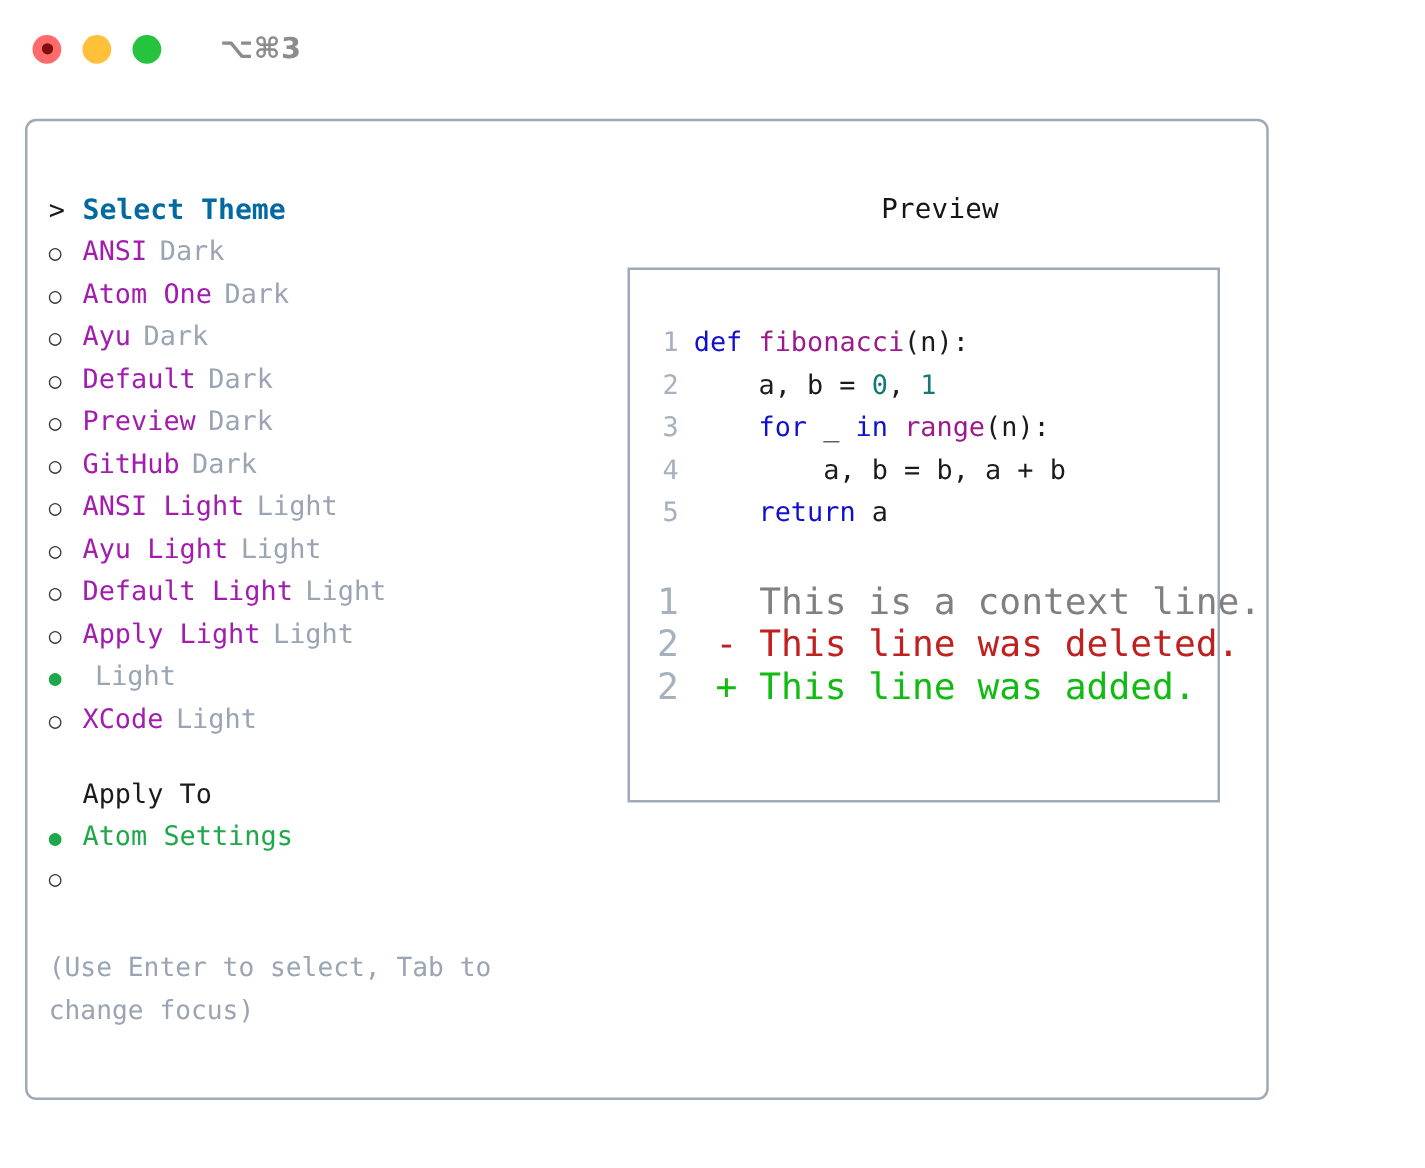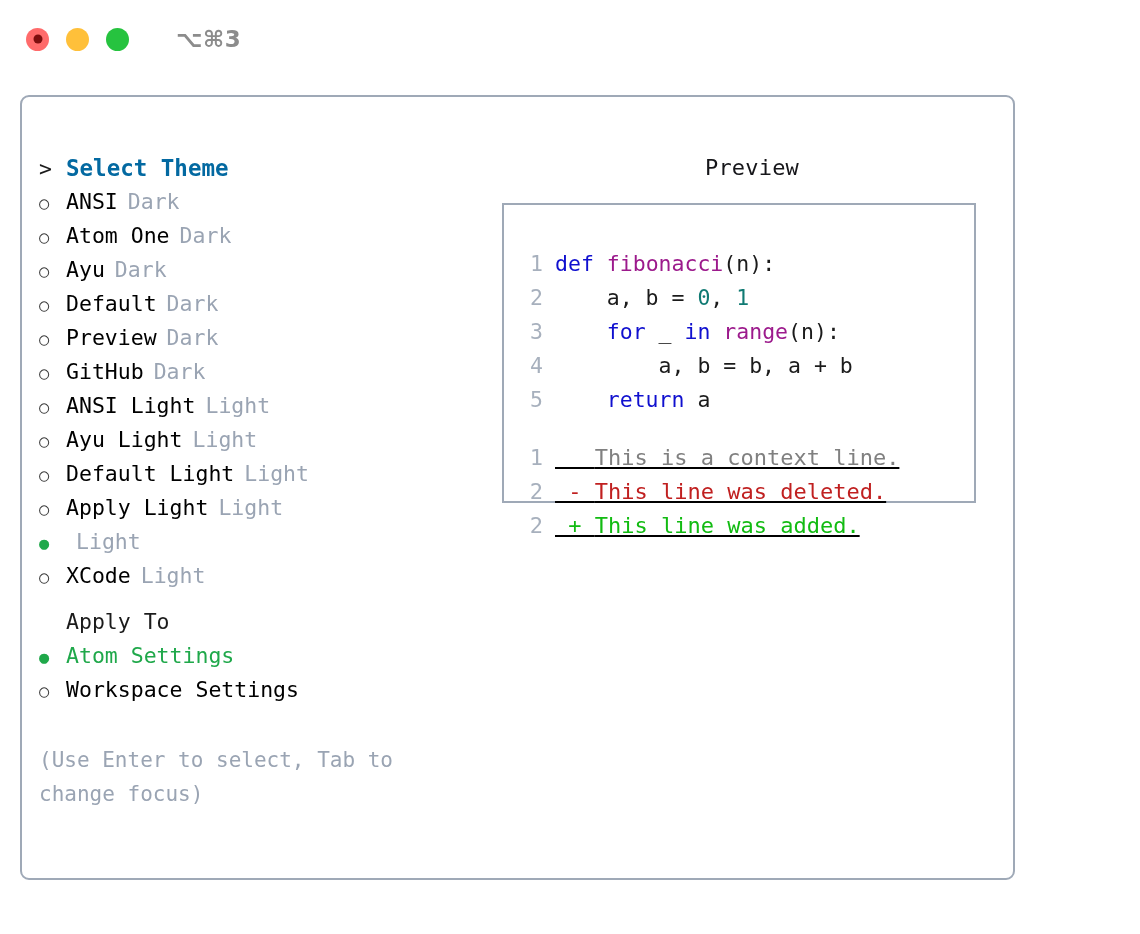--- a/index.html
+++ b/index.html
@@ -115,29 +115,29 @@
   }
   .prefix.bullet-on  { color: #1fa84a; font-size: 17px; }
   .prefix.bullet-off { color: #3b3b3b; font-size: 17px; }
 
   .header-row .label {
     font-weight: 700;
     color: #0369a1;
     font-size: 22.5px;
   }
 
-  .label { color: #000000; }
+  .label { color: #a21caf; }
   .label.sel { color: #1fa84a; }
   .badge {
     color: #9aa4b3;
     margin-left: 10px;
   }
 
   .group-title {
-    margin-top: 12px;
+    margin-top: 26px;
   }
   .group-title .label {
     color: #1b1b1b;
   }
 
   .hint {
     margin-top: 36px;
     font-size: 21px;
     line-height: 34px;
     color: #9aa4b3;
@@ -154,23 +154,23 @@
   }
   .preview-title {
     font-size: 22px;
     color: #16161a;
     line-height: 34px;
     letter-spacing: 0.2px;
     text-align: center;
   }
 
   .preview-box {
-    margin-top: 18px;
+    margin-top: 29px;
     width: 474px;
-    height: 300px;
+    height: 428px;
     box-sizing: border-box;
     border: 2px solid #9fa9b7;
     background: #ffffff;
     position: relative;
   }
 
   .code {
     position: absolute;
     left: 13px;
     top: 42px;
@@ -187,25 +187,24 @@
     margin-right: 12px;
   }
   .kw   { color: #1010cf; }
   .fn   { color: #9c1a8c; }
   .num  { color: #107a73; }
   .pl   { color: #1b1b1b; }
 
   .diff {
     position: absolute;
     left: 13px;
-    top: 236px;
-    font-size: 22px;
+    top: 248px;
+    font-size: 29px;
     line-height: 34px;
     white-space: pre;
-    text-decoration: underline;
   }
   .d-ctx { color: #808080; }
   .d-del { color: #c02020; }
   .d-add { color: #12bb12; }
 </style>
 </head>
 <body>
 
 <div id="app">
 
@@ -243,21 +242,21 @@
             <div class="row"><span class="prefix bullet-off">○</span><span class="label">XCode</span><span class="badge">Light</span></div>
           </div>
 
         <div class="row group-title">
           <span class="prefix"></span>
           <span class="label">Apply To</span>
         </div>
 
         <div id="apply-rows">
             <div class="row"><span class="prefix bullet-on">●</span><span class="label sel">Atom Settings</span></div>
-            <div class="row"><span class="prefix bullet-off">○</span><span class="label">Workspace Settings</span></div>
+            <div class="row"><span class="prefix bullet-off">○</span></div>
           </div>
 
         <div class="hint">(Use Enter to select, Tab to change focus)</div>
       </div>
 
       <div class="right-col">
         <div class="preview-title">Preview</div>
 
         <div class="preview-box">
           <div class="code" id="code-block"><span class="cline"><span class="ln">1</span><span class="kw">def</span><span class="pl"> </span><span class="fn">fibonacci</span><span class="pl">(n):</span></span><span class="cline"><span class="ln">2</span><span class="pl">    a, b = </span><span class="num">0</span><span class="pl">, </span><span class="num">1</span></span><span class="cline"><span class="ln">3</span><span class="pl">    </span><span class="kw">for</span><span class="pl"> _ </span><span class="kw">in</span><span class="pl"> </span><span class="fn">range</span><span class="pl">(n):</span></span><span class="cline"><span class="ln">4</span><span class="pl">        a, b = b, a + b</span></span><span class="cline"><span class="ln">5</span><span class="pl">    </span><span class="kw">return</span><span class="pl"> a</span></span></div>

